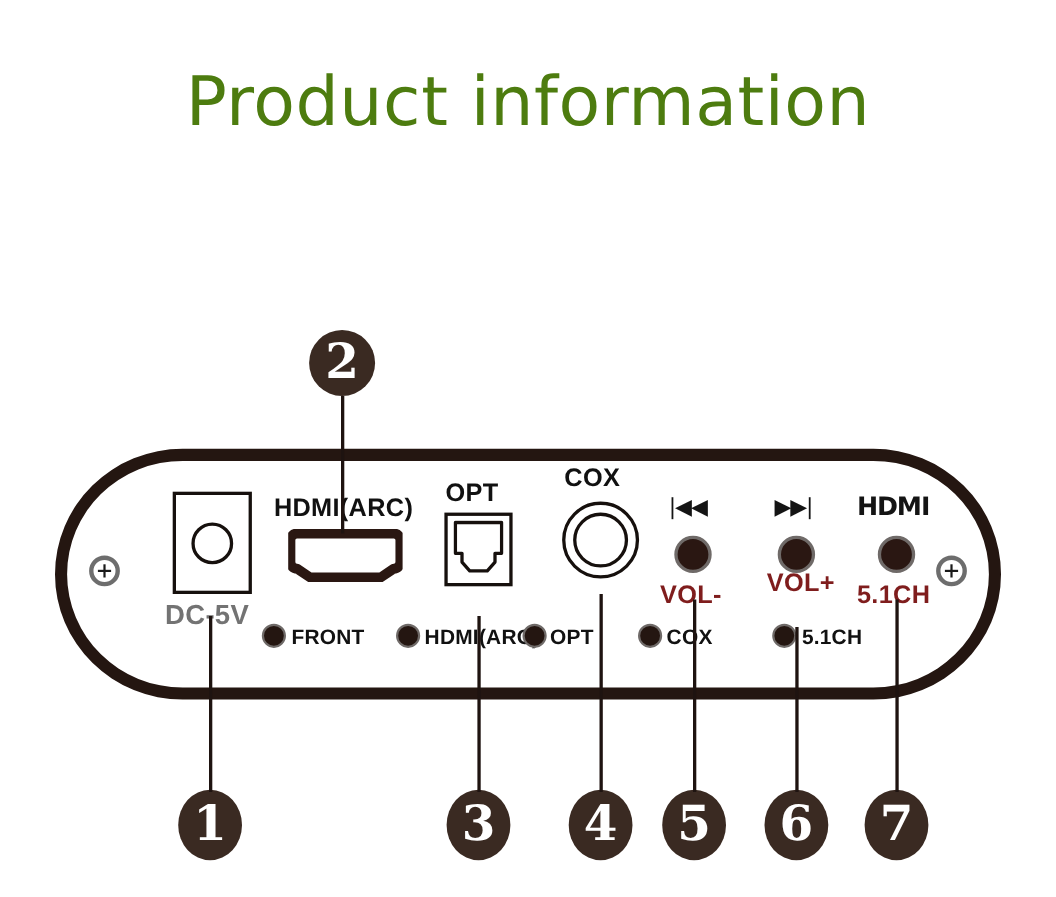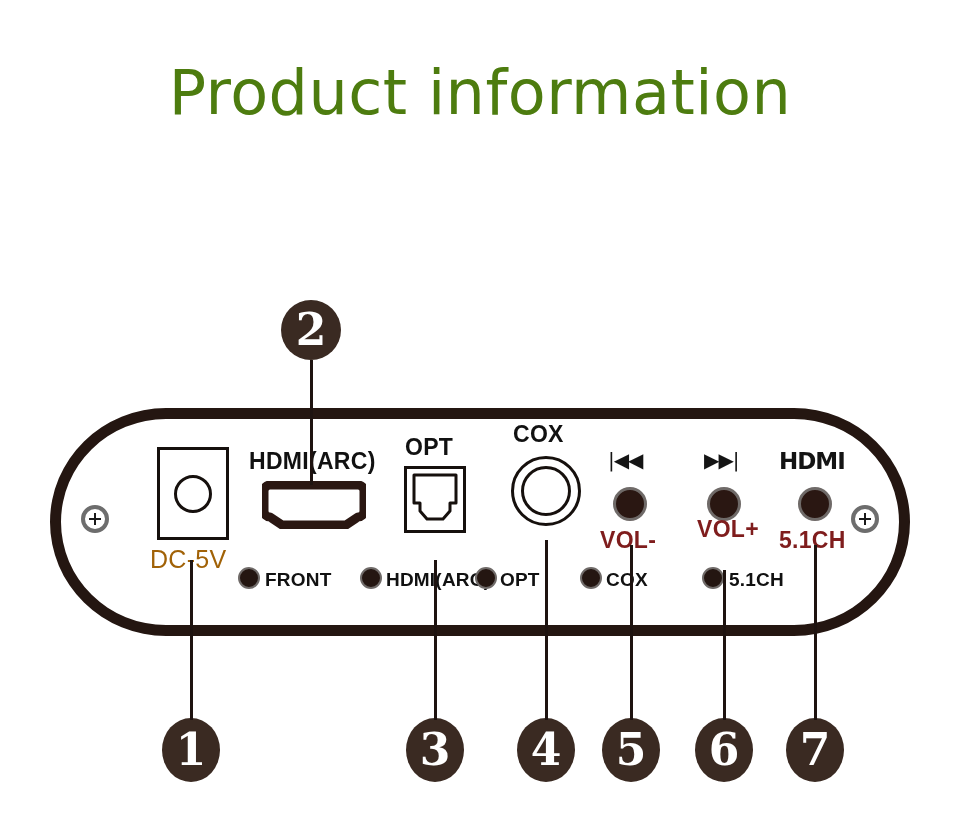--- a/index.html
+++ b/index.html
@@ -122,22 +122,22 @@
     border: 3px solid #16100d;
     border-radius: 50%;
     box-sizing: border-box;
     background: #ffffff;
   }
   #dc-label {
     position: absolute;
     left: 150px;
     top: 547px;
     font-size: 25px;
-    font-weight: 400;
-    color: #a16207;
+    font-weight: 700;
+    color: #737373;
     letter-spacing: 0.3px;
     line-height: 1;
     z-index: 8;
   }
 
   
   #hdmi-label { left: 249px; top: 450px; }
   #hdmi-port {
     position: absolute;
     left: 262px;

